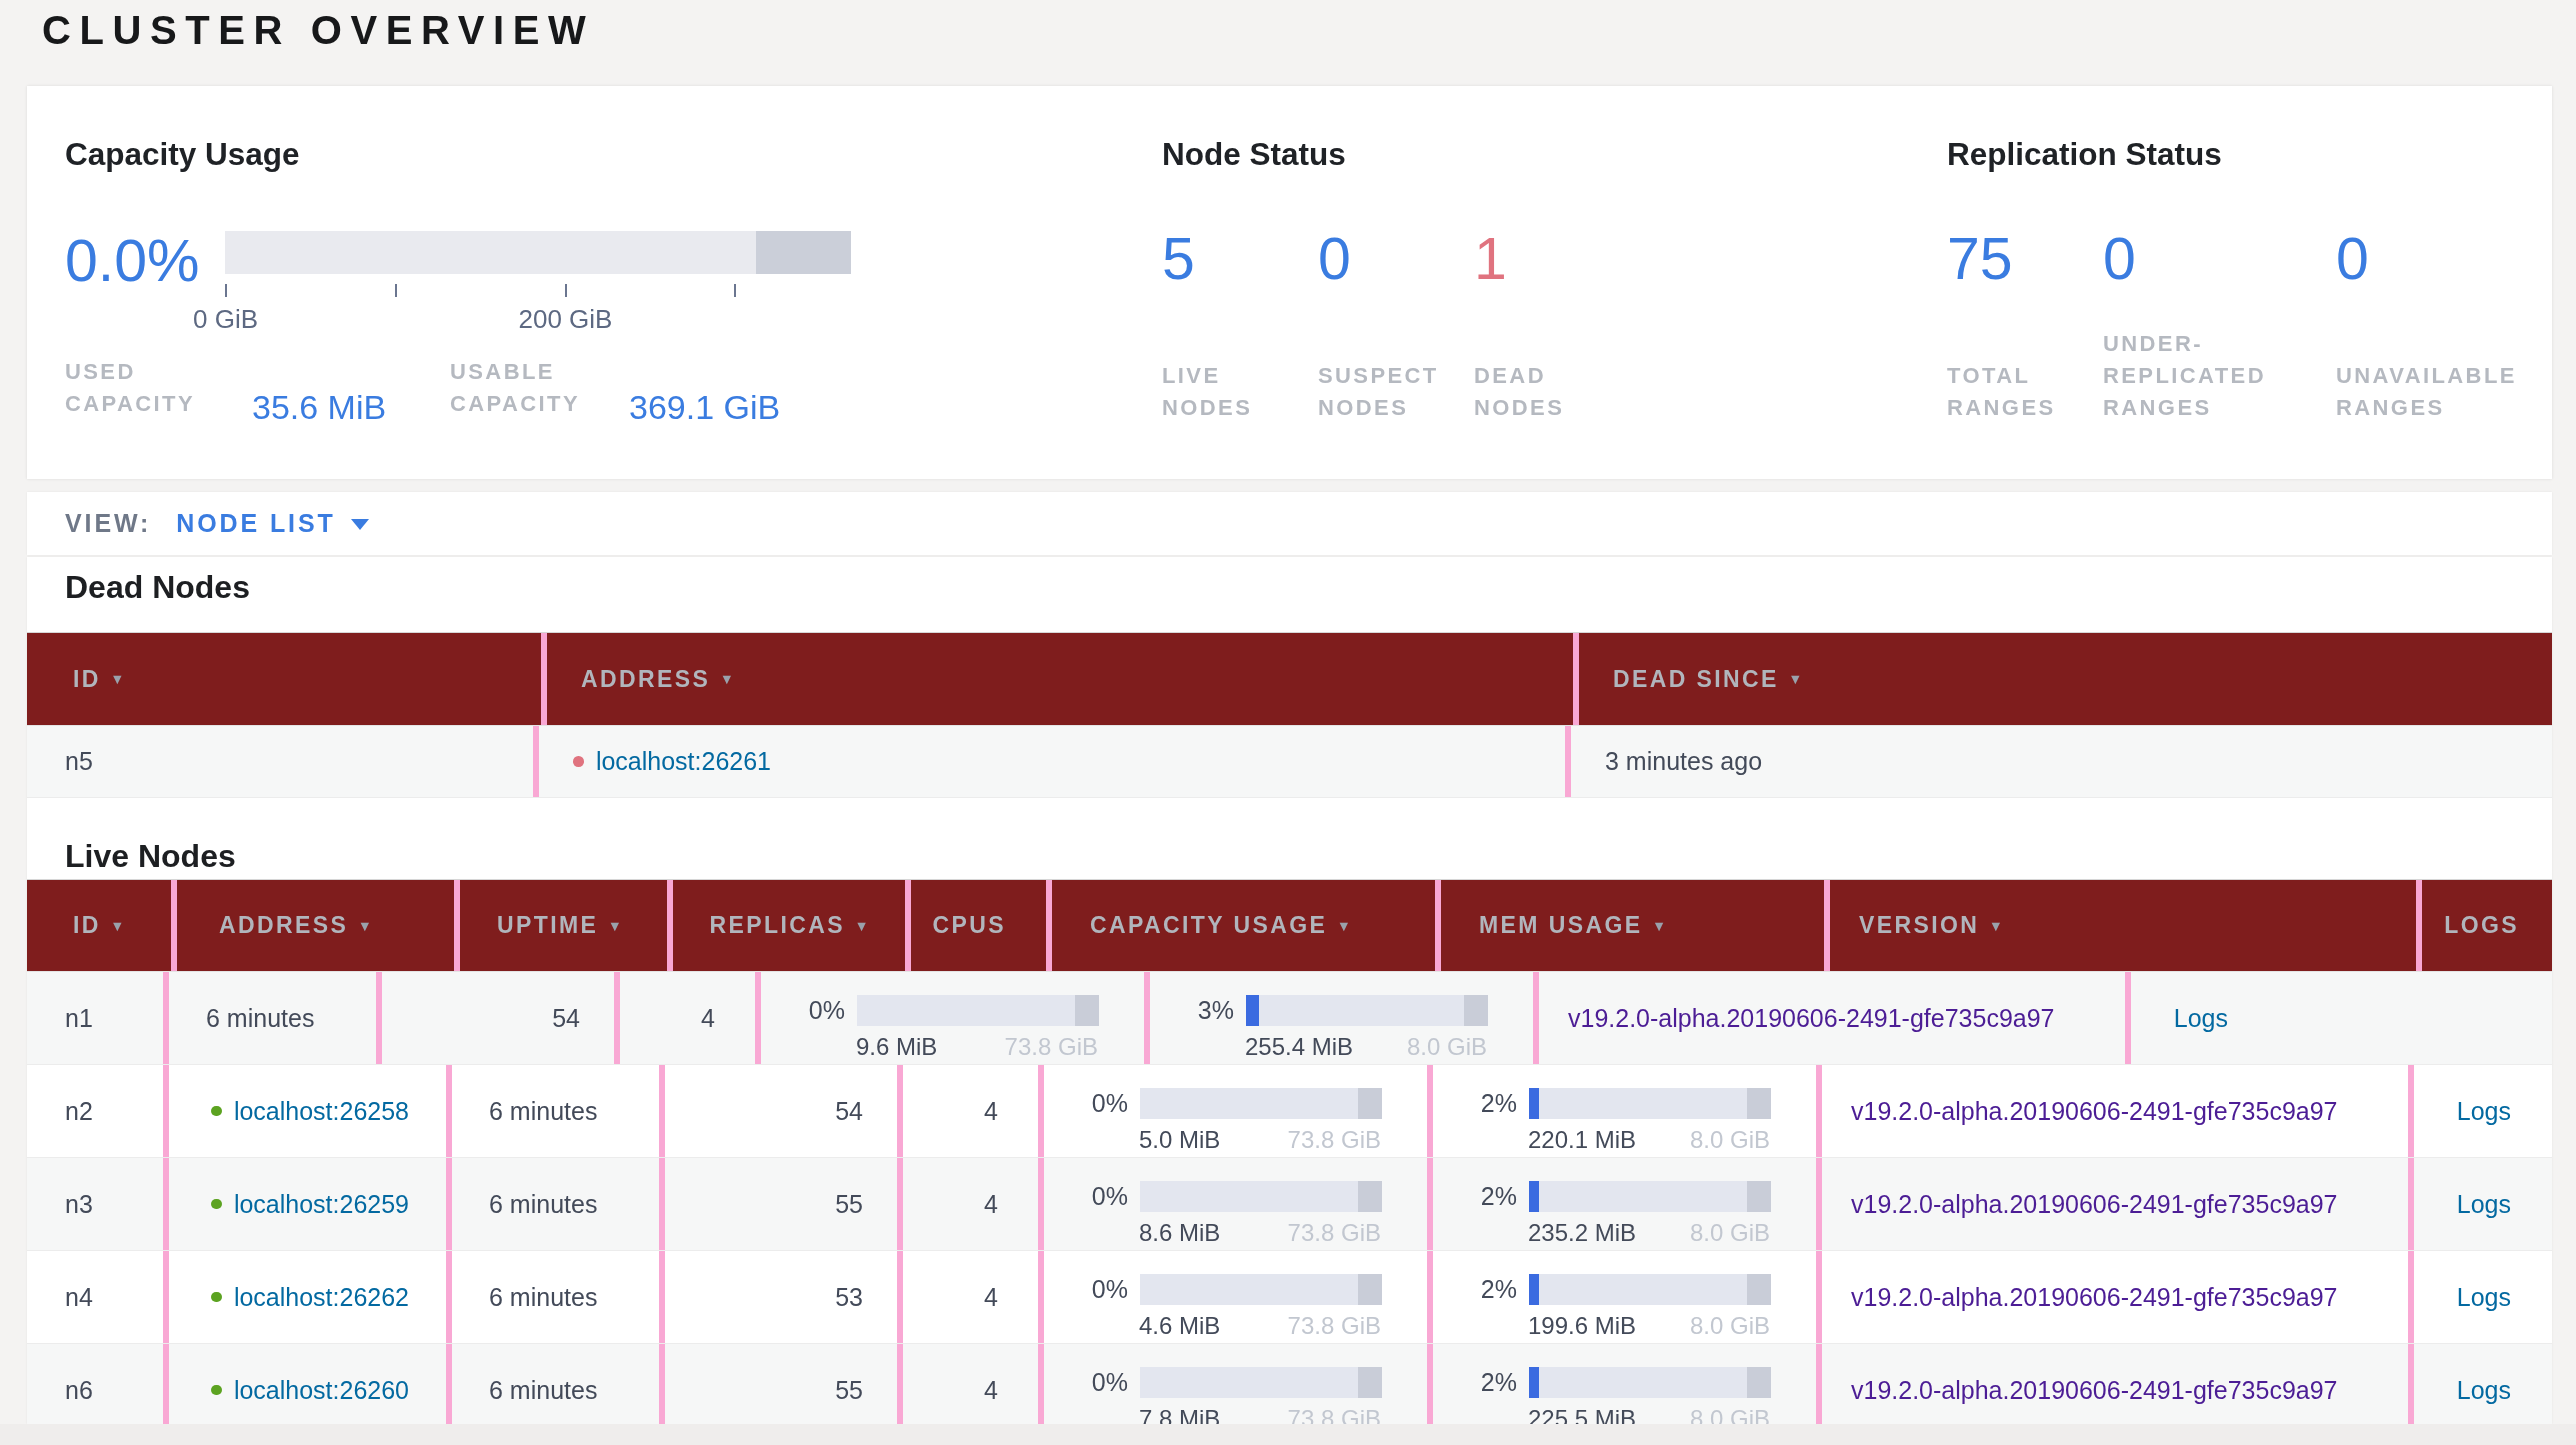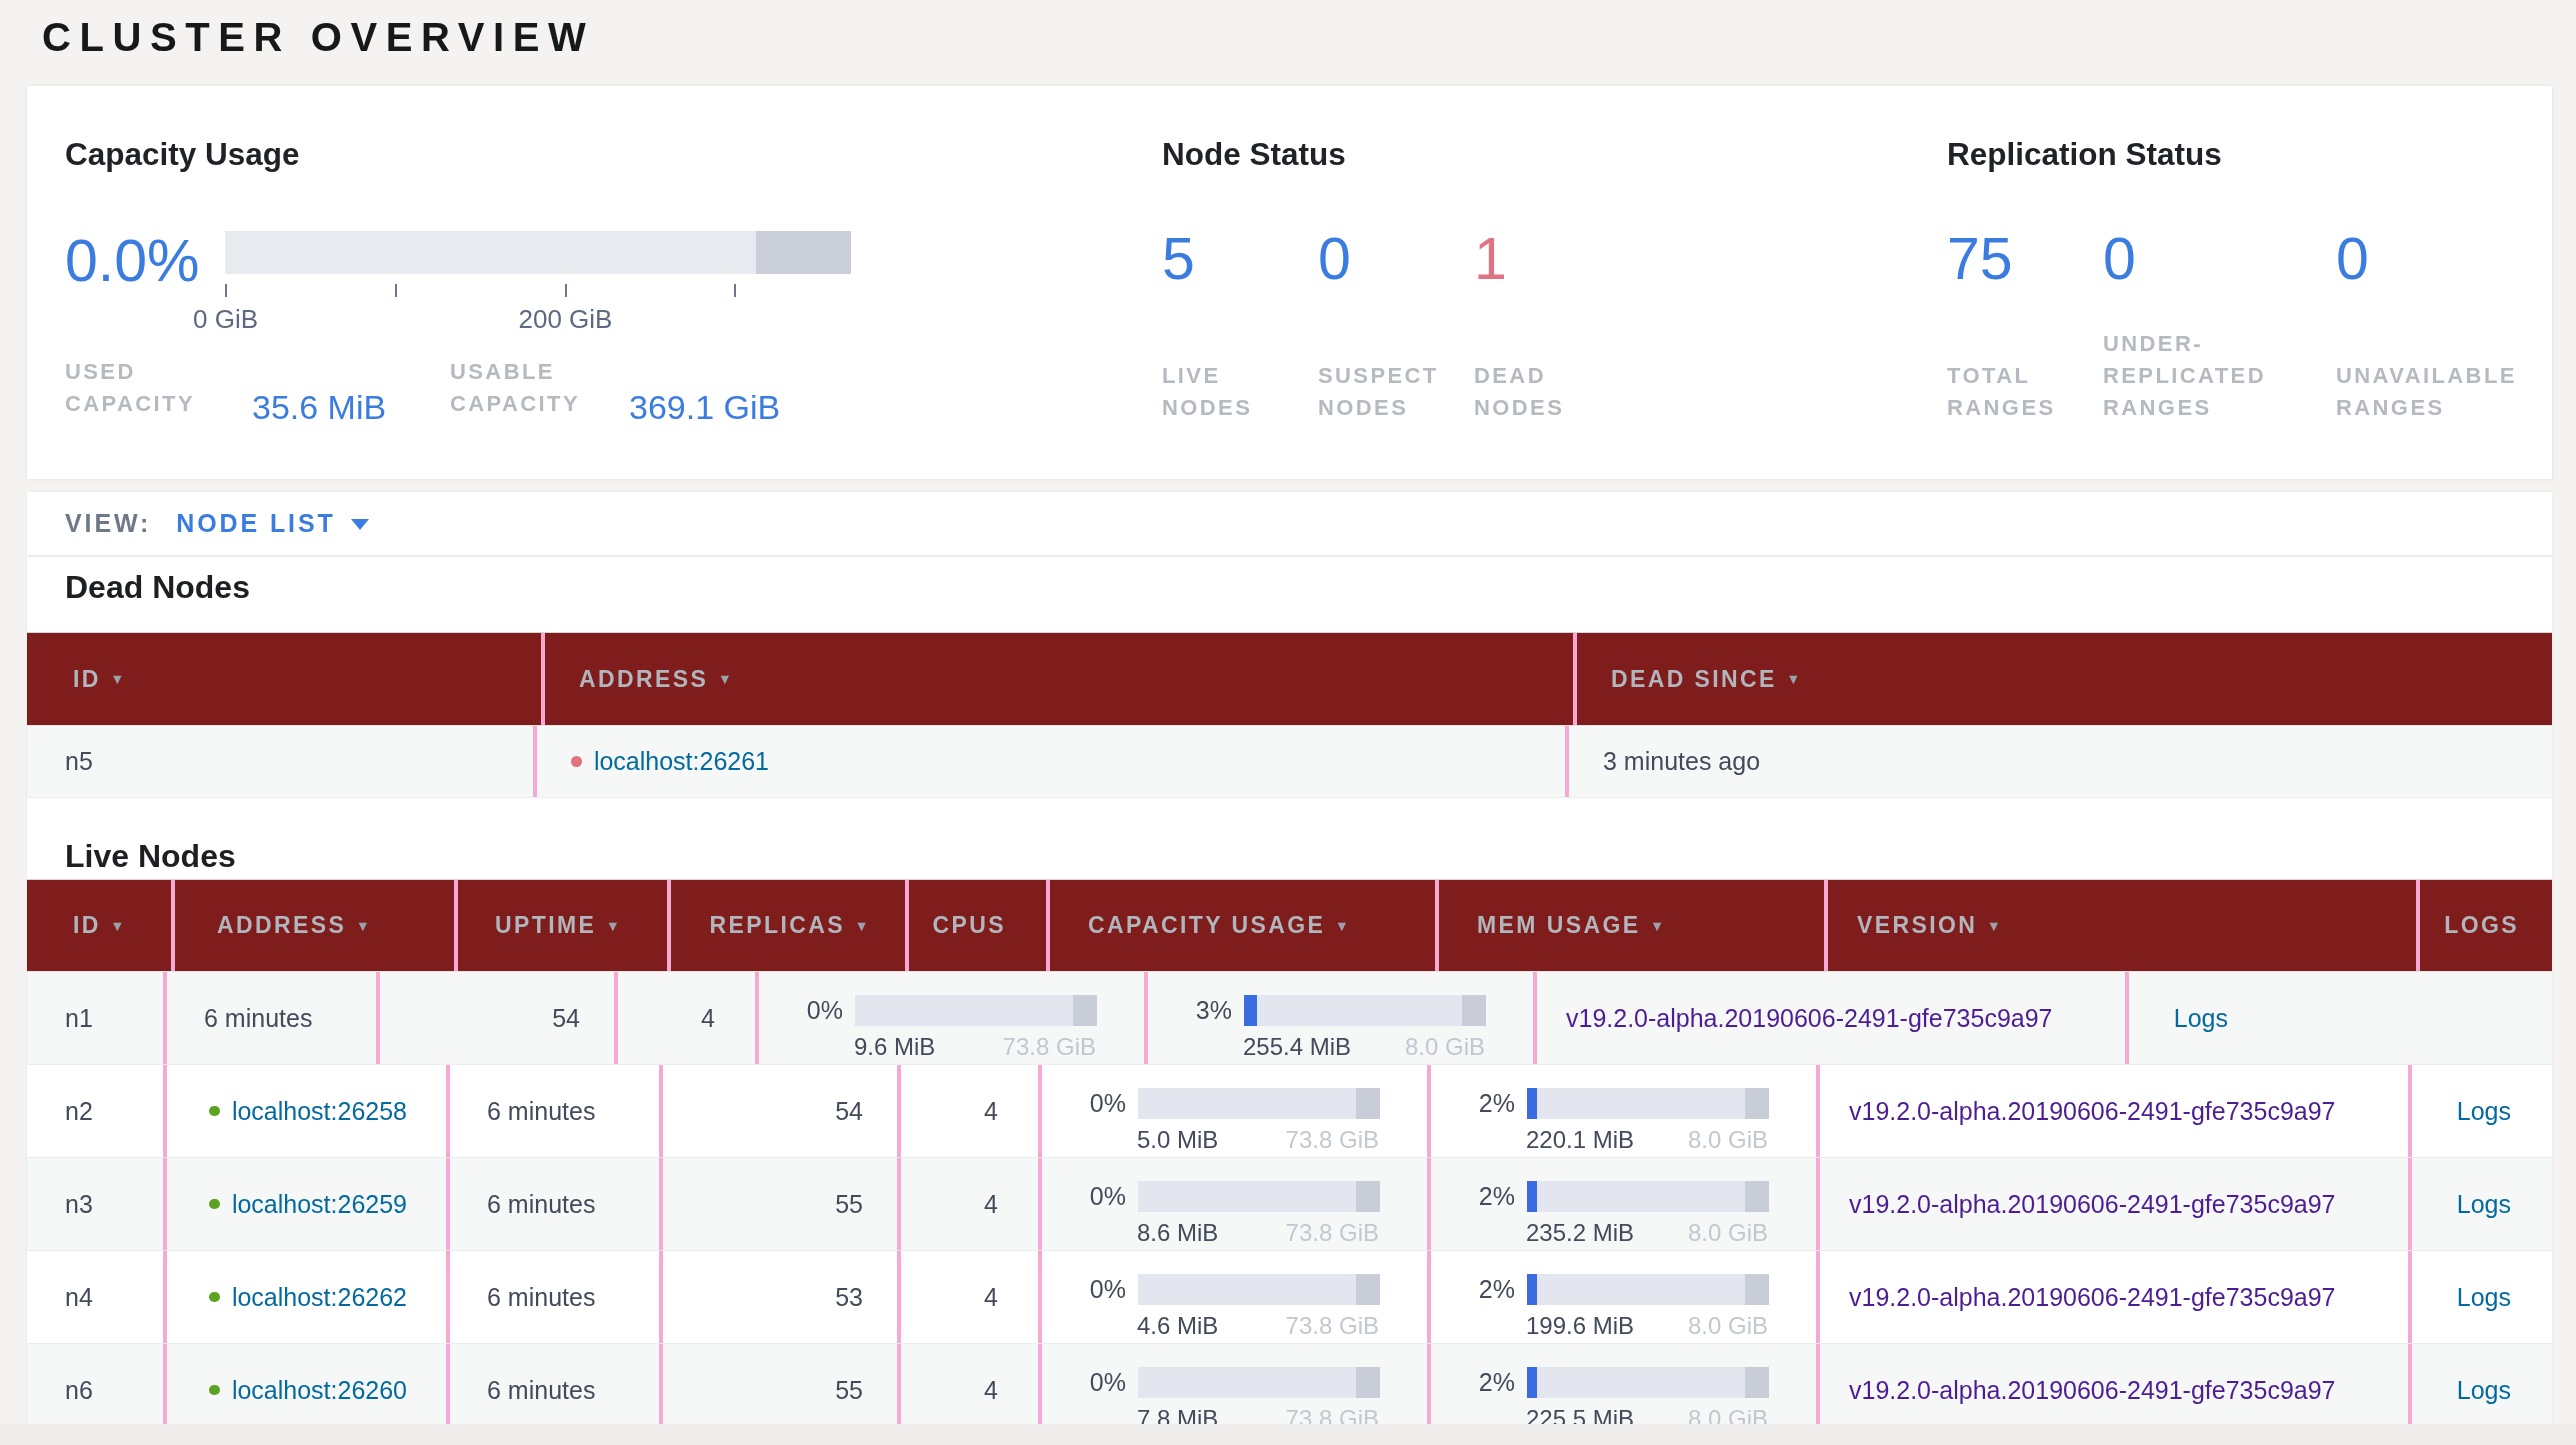--- a/index.html
+++ b/index.html
@@ -1,18 +1,18 @@
 <!DOCTYPE html>
 <html><head>
 <meta charset="utf-8">
 <style>
   * { margin:0; padding:0; box-sizing:border-box; }
   html,body { width:2576px; height:1446px; background:#f4f3f2; font-family:"Liberation Sans", sans-serif; overflow:hidden; position:relative; }
 
-  .page-title { position:absolute; left:42px; top:15px; font-size:40px; font-weight:bold; letter-spacing:8.6px; color:#17181a; }
+  .page-title { position:absolute; left:42px; top:8px; font-size:40px; font-weight:bold; letter-spacing:8.6px; color:#17181a; }
 
   
   .top-card { position:absolute; left:27px; top:86px; width:2525px; height:393px; background:#fff; box-shadow:0 0 2.9px rgba(0,0,0,0.10); }
   .card-h2 { position:absolute; top:50px; font-size:31.5px; font-weight:700; color:#1f2226; }
   .h2-capacity { left:38px; }
   .h2-nodes { left:1135px; }
   .h2-replication { left:1920px; }
 
   .big-pct { position:absolute; left:38px; top:141px; font-size:59px; font-weight:500; color:#3a7ce0; }
   .cap-bar { position:absolute; left:198px; top:145px; width:626px; height:43px; background:#e9eaef; }
@@ -50,21 +50,21 @@
   .tbl { position:absolute; left:0; width:2525px; }
   .tbl-dead { top:75px; }
   .tbl-live { top:322px; }
   .tr { display:flex; width:100%; }
   .tr-head { height:94px; border-top:1.9px solid #d6d6d6; border-bottom:1px solid #e4e4e4; align-items:center; background:#7f1d1d;padding-left:8px; }
   .tbl-live .tr-head { height:93px; }
   .tr-row { border-bottom:1px solid #ececec; }
   .tbl-dead .tr-row { height:72px; }
   .tbl-live .tr-row { height:93px; }
   .tr-row.odd { background:#f6f7f7; }
-  .td, .th { flex:0 0 auto; height:100%; border-left:4px solid #f9a8d4; display:flex; align-items:center; overflow:hidden; }
+  .td, .th { flex:0 0 auto; height:100%; border-left:6px solid #f9a8d4; display:flex; align-items:center; overflow:hidden; }
   .td:first-child, .th:first-child { border-left:none; }
   .th { font-size:23px; letter-spacing:2.4px; color:#b1b5bc; font-weight:bold; cursor:pointer; }
   .sort-arrow { font-size:14.3px; color:#9aa1ab; margin-left:9.5px; }
   .al { justify-content:flex-start; } .ar { justify-content:flex-end; }
   .cell-text { font-size:25px; color:#434a59; white-space:nowrap; }
   .link { font-size:25px; color:#0369a1; text-decoration:none; cursor:pointer; white-space:nowrap; }
   .dot { width:10.5px; height:10.5px; border-radius:50%; margin-right:12.4px; flex:0 0 auto; }
   .dot-green { background:#5ca321; } .dot-red { background:#e0737f; }
   .version-text { color:#4c1d95; }
 

